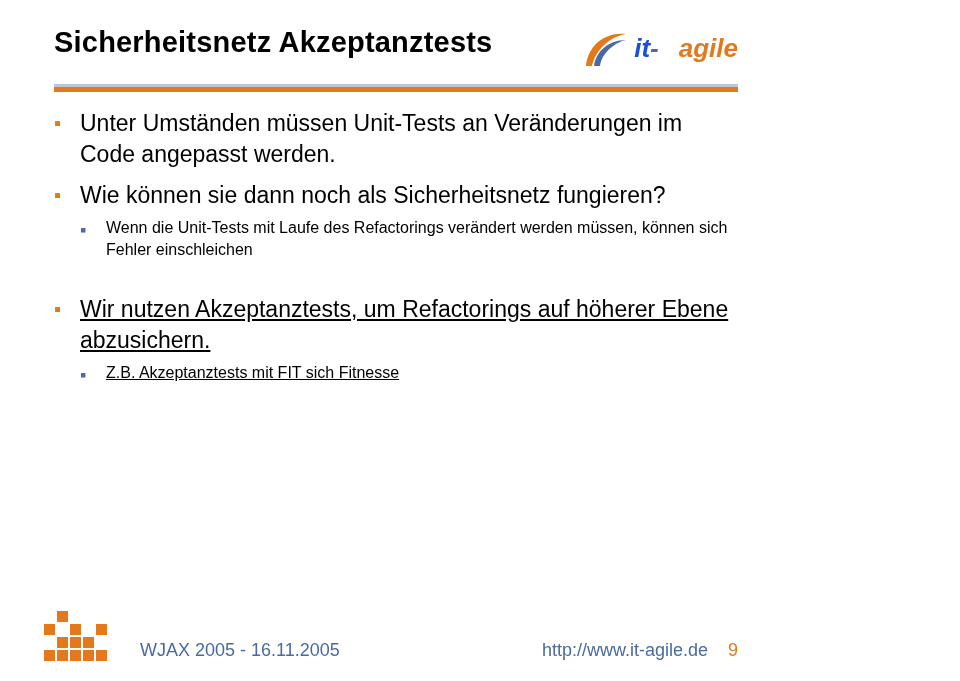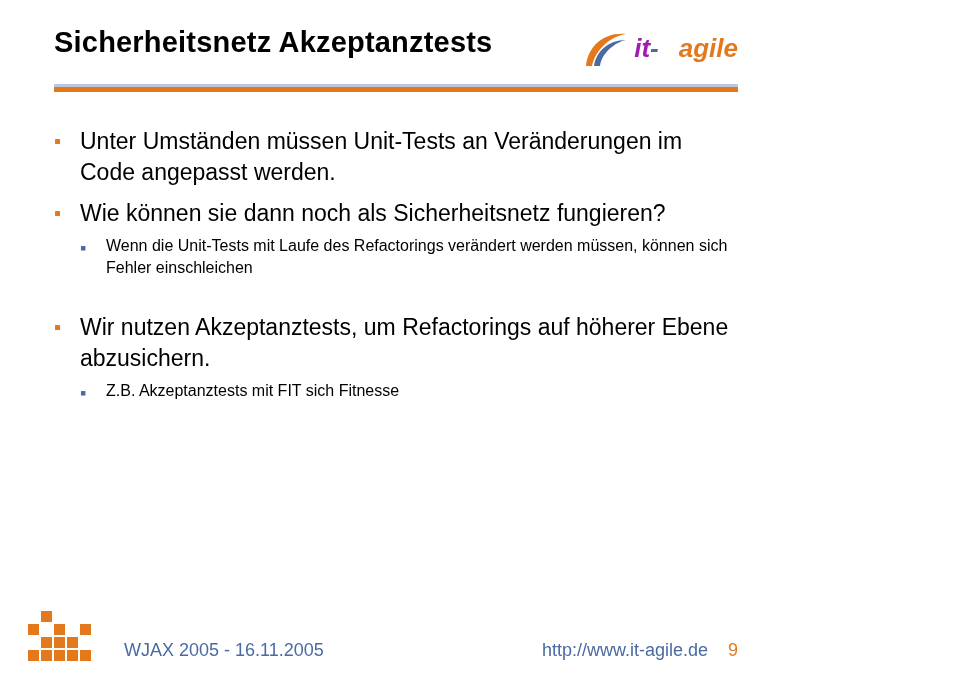--- a/index.html
+++ b/index.html
@@ -2,35 +2,35 @@
 <html><head>
 <meta charset="utf-8">
 <style>
   * { box-sizing: border-box; margin: 0; padding: 0; }
   html, body { width: 960px; height: 681px; font-family: Verdana, Arial, sans-serif; background: #fff; color: #000; }
   .slide { position: relative; width: 792px; height: 681px; padding: 26px 54px 0 54px; }
   .header { display: flex; justify-content: space-between; align-items: flex-start; }
   .title { font-size: 29px; font-weight: 700; color: #000; letter-spacing: 0.2px; }
   .logo { display: flex; align-items: center; gap: 6px; }
   .logo-text { font-size: 26px; font-weight: 700; font-style: italic; }
-  .logo-text .it { color: #a21caf; }
+  .logo-text .it { color: #1d4ed8; }
   .logo-text .dash { color: #4a6aa3; }
   .logo-text .agile { color: #e17a1f; margin-left: 20px; }
   .rule-wrap { margin-top: 14px; }
   .rule-top { height: 3px; background: #b9c6dc; }
   .rule-bottom { height: 5px; background: #e3791a; }
-  .content { padding-top: 34px; }
+  .content { padding-top: 16px; }
   ul.bullets { list-style: none; }
   ul.bullets > li { position: relative; padding-left: 26px; font-size: 23px; line-height: 1.35; margin-bottom: 10px; }
   ul.bullets > li::before { content: "\25AA"; position: absolute; left: 0; top: 0; color: #e3791a; font-size: 20px; line-height: 1.5; }
   ul.sub { list-style: none; margin-top: 6px; }
   ul.sub > li { position: relative; padding-left: 26px; font-size: 16px; line-height: 1.35; margin-bottom: 8px; color: #000; }
   ul.sub > li::before { content: "\25AA"; position: absolute; left: 0; top: 0; color: #4a6aa3; font-size: 18px; line-height: 1.5; }
-  .block2 { margin-top: 34px; }
-  .footer { position: absolute; left: 0; right: 0; bottom: 20px; display: flex; align-items: flex-end; padding: 0 54px 0 28px; }
+  .block2 { margin-top: 34px; text-decoration: underline; }
+  .footer { position: absolute; left: 16px; right: 0; bottom: 20px; display: flex; align-items: flex-end; padding: 0 54px 0 28px; }
   .logo-mark { width: 90px; display: grid; grid-template-columns: repeat(6, 11px); grid-template-rows: repeat(5, 11px); gap: 2px; align-content: end; }
   .sq { width: 11px; height: 11px; background: #e3791a; visibility: hidden; }
   .sq.on { visibility: visible; }
   .foot-left { font-size: 18px; color: #4a6aa3; margin-left: 6px; flex: 0 0 auto; }
   .foot-center { flex: 1; text-align: right; font-size: 18px; color: #4a6aa3; }
   .foot-right { font-size: 18px; color: #e3791a; min-width: 30px; text-align: right; }
   .swoosh { width: 46px; height: 44px; }
 </style>
 </head>
 <body>

